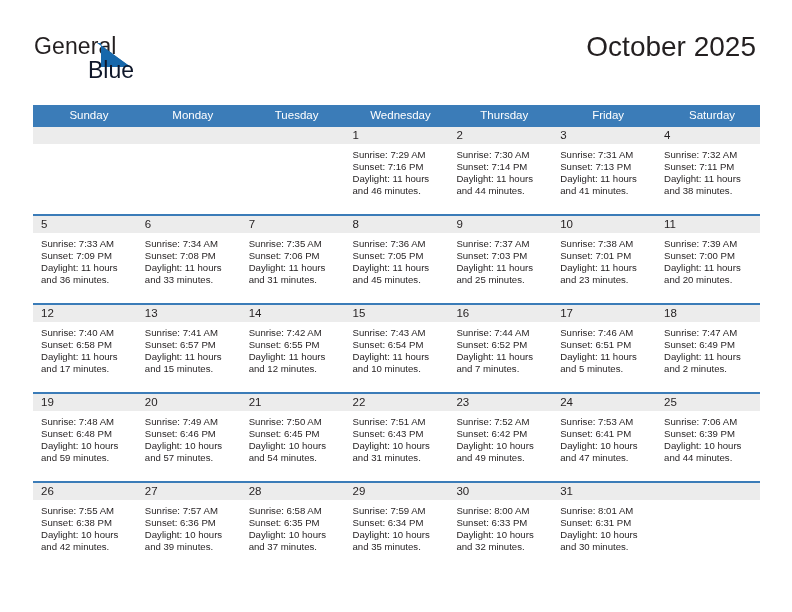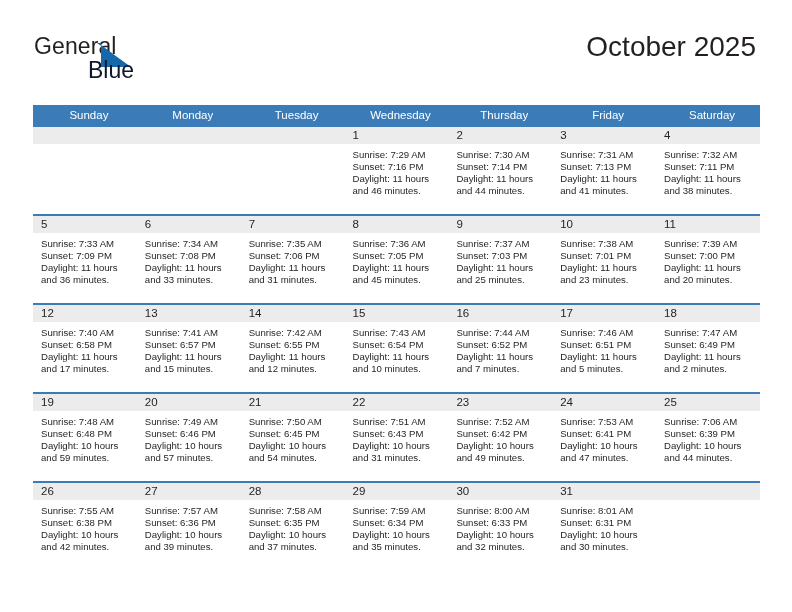--- a/index.html
+++ b/index.html
@@ -449,21 +449,21 @@
               <div class="cellbody">
                 <div>Sunrise: 7:57 AM</div>
                 <div>Sunset: 6:36 PM</div>
                 <div>Daylight: 10 hours</div>
                 <div>and 39 minutes.</div>
               </div>
             </td>
             <td>
               <div class="daynum">28</div>
               <div class="cellbody">
-                <div>Sunrise: 7:58 AM</div>
+                <div>Sunrise: 6:58 AM</div>
                 <div>Sunset: 6:35 PM</div>
                 <div>Daylight: 10 hours</div>
                 <div>and 37 minutes.</div>
               </div>
             </td>
             <td>
               <div class="daynum">29</div>
               <div class="cellbody">
                 <div>Sunrise: 7:59 AM</div>
                 <div>Sunset: 6:34 PM</div>

